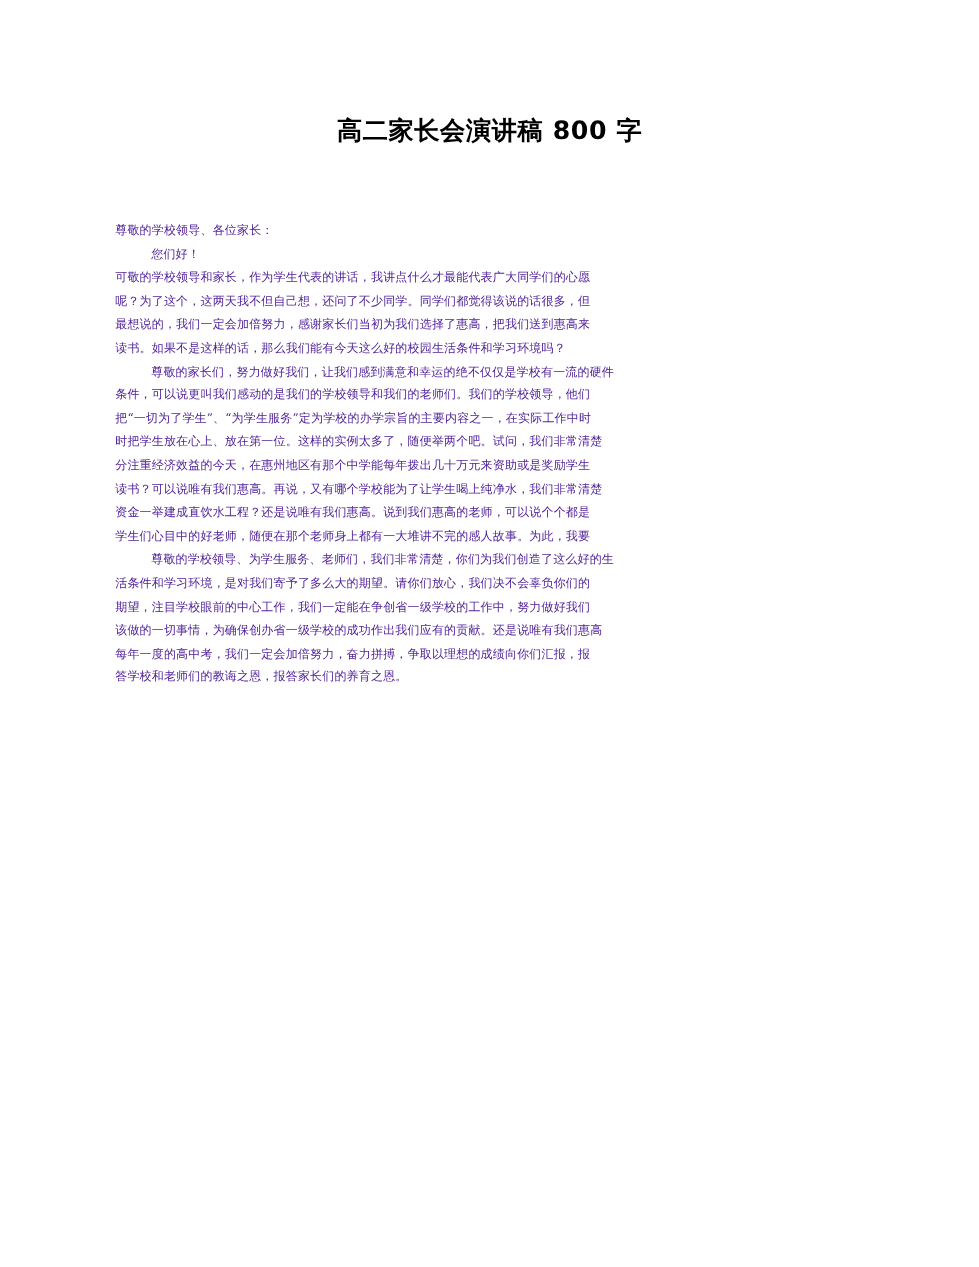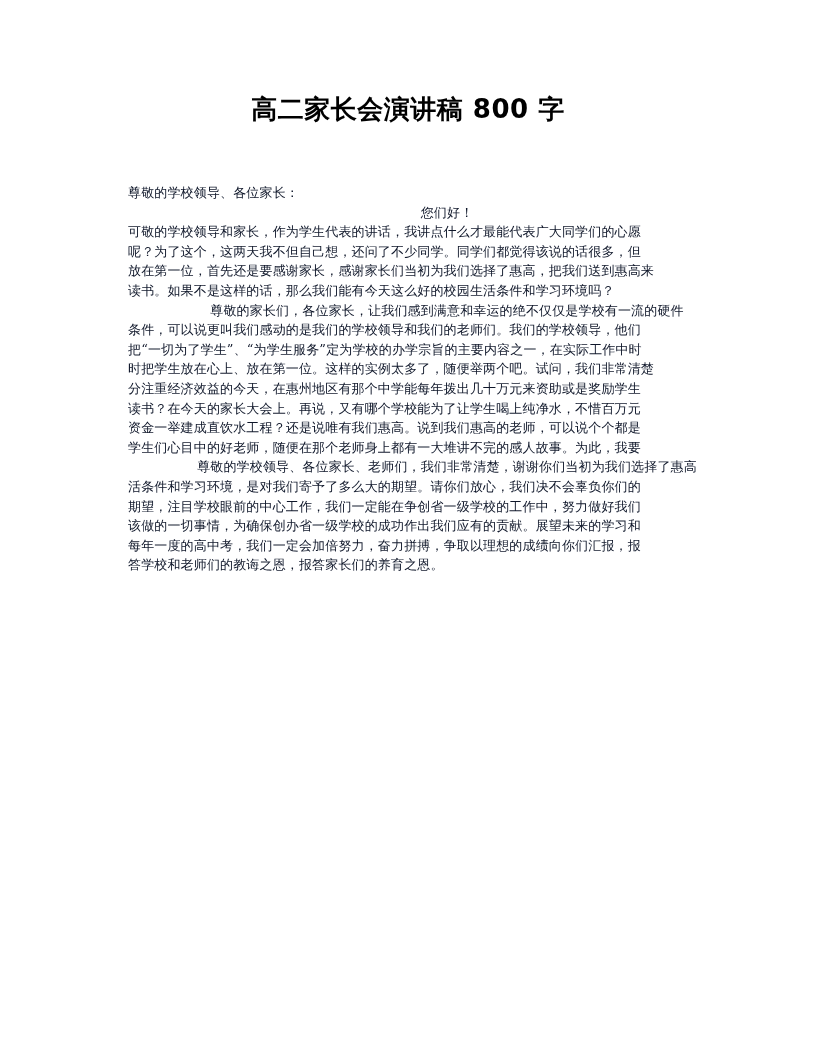--- a/index.html
+++ b/index.html
@@ -1,54 +1,54 @@
 <!DOCTYPE html>
 <html><head>
   <meta charset="utf-8">
   <style>
     html, body { margin: 0; padding: 0; background: #ffffff; }
     body { width: 816px; height: 1056px; position: relative; overflow: hidden;
       font-family: "DejaVu Serif", "Liberation Serif", serif; color: #111111; }
     .page { position: absolute; left: 0; top: 0; width: 816px; height: 1056px; background: #ffffff; }
     .title { position: absolute; left: 0; top: 94px; width: 816px; text-align: center;
-      font-family: "DejaVu Sans", "Liberation Sans", sans-serif; font-weight: bold; font-size: 26px; line-height: 30px; color: #000; letter-spacing: 0.5px; }
+      font-family: "DejaVu Sans", "Liberation Sans", sans-serif; font-weight: bold; font-size: 21px; line-height: 30px; color: #000; letter-spacing: 0.5px; }
     .body { position: absolute; left: 96px; top: 183px; width: 640px; }
-    .line { display: block; white-space: nowrap; font-size: 13px; line-height: 19.6px; height: 19.6px; letter-spacing: 0.15px; color: #0f172a; margin-left: 32px; }
-    .indent { padding-left: 30px; text-align: center; }
+    .line { display: block; white-space: nowrap; font-size: 10px; line-height: 19.6px; height: 19.6px; letter-spacing: 0.15px; color: #4c1d95; }
+    .indent { padding-left: 30px; }
   </style>
 </head>
 <body>
 
 <div class="page">
   <div class="title">高二家长会演讲稿 800 字</div>
 
   <div class="body">
     <span class="line">尊敬的学校领导、各位家长：</span>
     <span class="line indent">您们好！</span>
 
     <div>
       <span class="line">可敬的学校领导和家长，作为学生代表的讲话，我讲点什么才最能代表广大同学们的心愿</span>
       <span class="line">呢？为了这个，这两天我不但自己想，还问了不少同学。同学们都觉得该说的话很多，但</span>
-      <span class="line">放在第一位，首先还是要感谢家长，感谢家长们当初为我们选择了惠高，把我们送到惠高来</span>
+      <span class="line">最想说的，我们一定会加倍努力，感谢家长们当初为我们选择了惠高，把我们送到惠高来</span>
       <span class="line">读书。如果不是这样的话，那么我们能有今天这么好的校园生活条件和学习环境吗？</span>
     </div>
 
     <div>
-      <span class="line indent">尊敬的家长们，各位家长，让我们感到满意和幸运的绝不仅仅是学校有一流的硬件</span>
+      <span class="line indent">尊敬的家长们，努力做好我们，让我们感到满意和幸运的绝不仅仅是学校有一流的硬件</span>
       <span class="line">条件，可以说更叫我们感动的是我们的学校领导和我们的老师们。我们的学校领导，他们</span>
       <span class="line">把“一切为了学生”、“为学生服务”定为学校的办学宗旨的主要内容之一，在实际工作中时</span>
       <span class="line">时把学生放在心上、放在第一位。这样的实例太多了，随便举两个吧。试问，我们非常清楚</span>
       <span class="line">分注重经济效益的今天，在惠州地区有那个中学能每年拨出几十万元来资助或是奖励学生</span>
-      <span class="line">读书？在今天的家长大会上。再说，又有哪个学校能为了让学生喝上纯净水，不惜百万元</span>
+      <span class="line">读书？可以说唯有我们惠高。再说，又有哪个学校能为了让学生喝上纯净水，我们非常清楚</span>
       <span class="line">资金一举建成直饮水工程？还是说唯有我们惠高。说到我们惠高的老师，可以说个个都是</span>
       <span class="line">学生们心目中的好老师，随便在那个老师身上都有一大堆讲不完的感人故事。为此，我要</span>
     </div>
 
     <div>
-      <span class="line indent">尊敬的学校领导、各位家长、老师们，我们非常清楚，谢谢你们当初为我们选择了惠高</span>
+      <span class="line indent">尊敬的学校领导、为学生服务、老师们，我们非常清楚，你们为我们创造了这么好的生</span>
       <span class="line">活条件和学习环境，是对我们寄予了多么大的期望。请你们放心，我们决不会辜负你们的</span>
       <span class="line">期望，注目学校眼前的中心工作，我们一定能在争创省一级学校的工作中，努力做好我们</span>
-      <span class="line">该做的一切事情，为确保创办省一级学校的成功作出我们应有的贡献。展望未来的学习和</span>
+      <span class="line">该做的一切事情，为确保创办省一级学校的成功作出我们应有的贡献。还是说唯有我们惠高</span>
       <span class="line">每年一度的高中考，我们一定会加倍努力，奋力拼搏，争取以理想的成绩向你们汇报，报</span>
       <span class="line">答学校和老师们的教诲之恩，报答家长们的养育之恩。</span>
     </div>
   </div>
 </div>
 
 </body></html>

